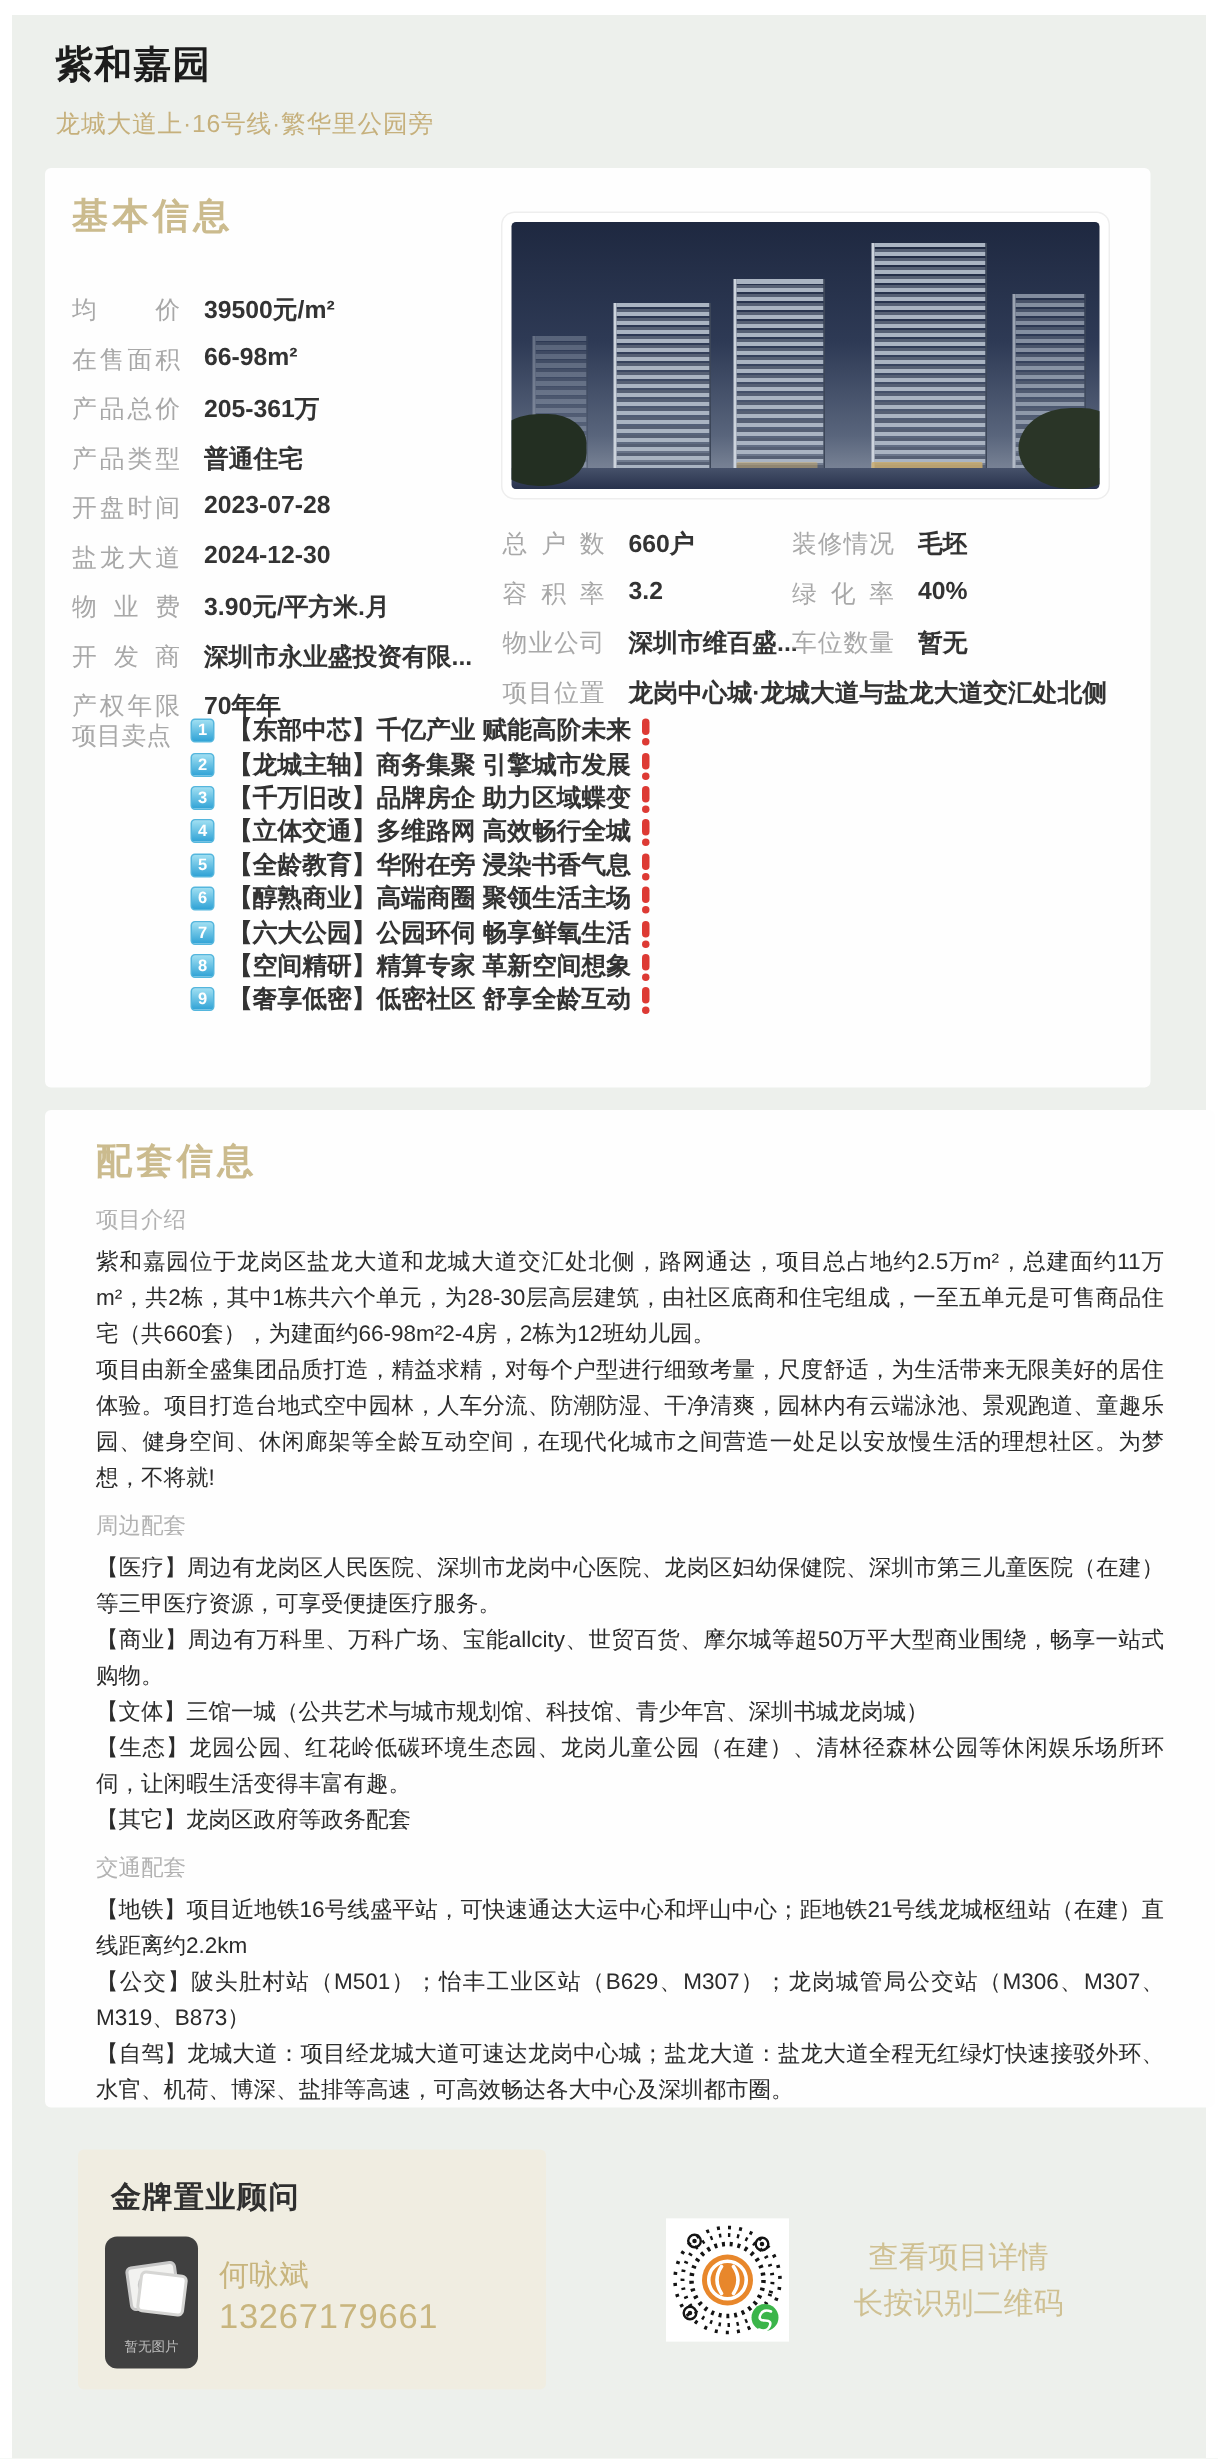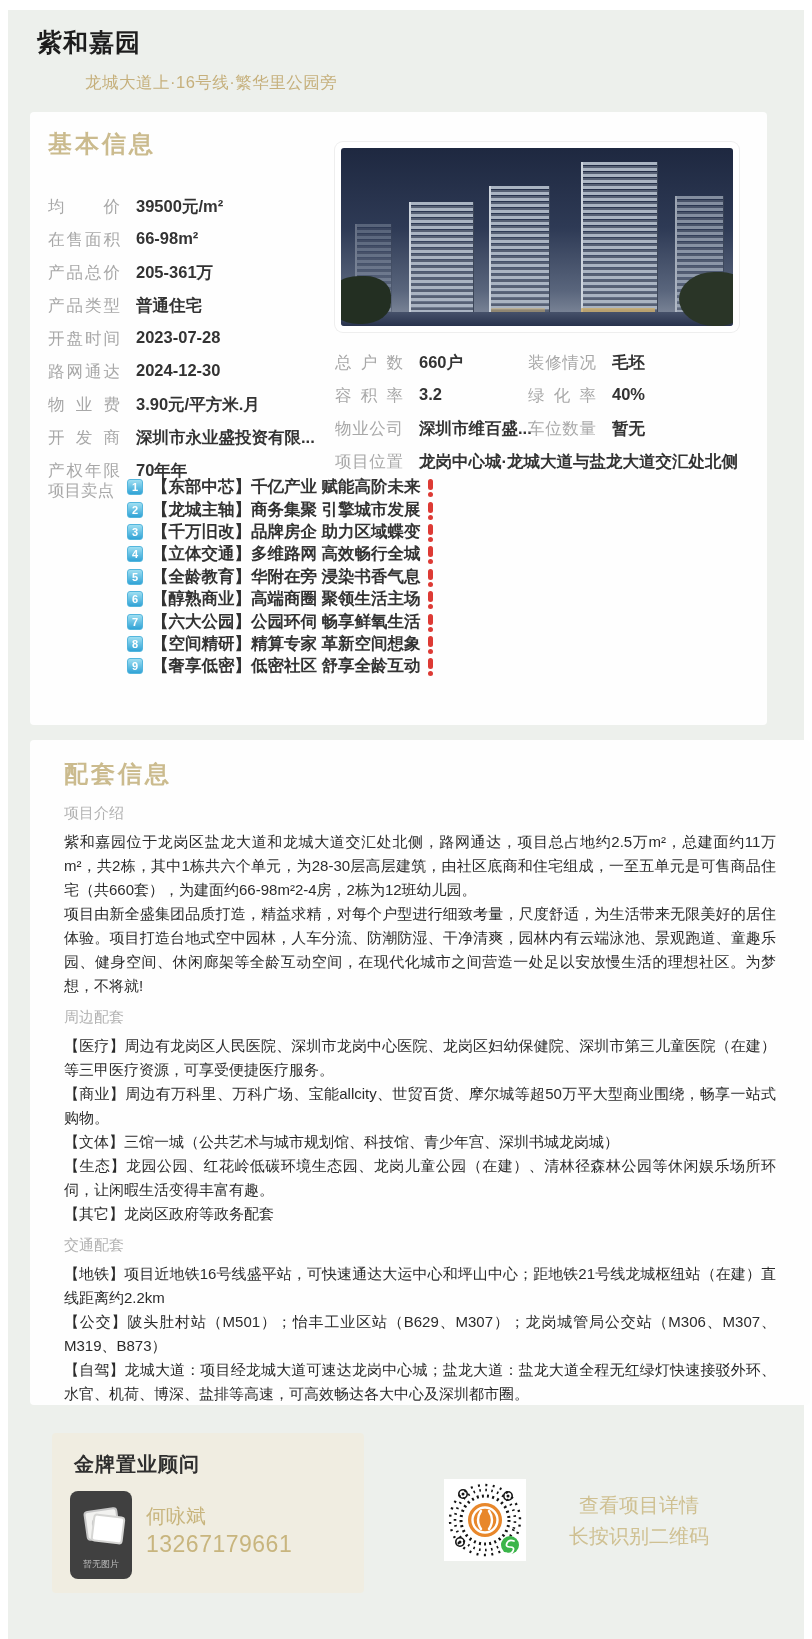--- a/index.html
+++ b/index.html
@@ -5,21 +5,21 @@
   html,body{margin:0;padding:0;}
   body{
     width:812px;height:1639px;position:relative;background:#ffffff;
     font-family:"Liberation Sans","DejaVu Sans",sans-serif;
     -webkit-font-smoothing:antialiased;overflow:hidden;
   }
   .panel{position:absolute;left:8px;top:10px;width:796px;height:1629px;background:#edf0ec;}
 
   
   .page-title{position:absolute;left:37px;top:26px;font-size:25px;font-weight:bold;color:#1d1d1d;letter-spacing:1px;}
-  .page-subtitle{position:absolute;left:37px;top:72px;font-size:16.5px;color:#c6b07c;letter-spacing:.5px;margin-left:48px;}
+  .page-subtitle{position:absolute;left:37px;top:72px;font-size:16.5px;color:#c6b07c;letter-spacing:.5px;}
 
   
   .card{position:absolute;background:#fefefe;border-radius:4px;}
   .card1{left:30px;top:112px;width:737px;height:613px;}
   .card2{left:30px;top:740px;width:780px;height:665px;padding:12px 34px;box-sizing:border-box;overflow:hidden;}
   .sec-heading{font-size:24px;font-weight:600;color:#cbbb8e;letter-spacing:3px;}
   .card1 .sec-heading{position:absolute;left:18px;top:16px;}
 
   
   .info-row{position:absolute;left:18px;height:22px;font-size:16.5px;white-space:nowrap;}
@@ -94,21 +94,21 @@
 <div class="page-subtitle">龙城大道上·16号线·繁华里公园旁</div>
 
 <div class="card card1">
   <div class="sec-heading">基本信息</div>
 
   <div class="info-row" style="top:84px"><span class="lab">均价</span><span class="val">39500元/m²</span></div>
   <div class="info-row" style="top:117px"><span class="lab">在售面积</span><span class="val">66-98m²</span></div>
   <div class="info-row" style="top:150px"><span class="lab">产品总价</span><span class="val">205-361万</span></div>
   <div class="info-row" style="top:183px"><span class="lab">产品类型</span><span class="val">普通住宅</span></div>
   <div class="info-row" style="top:216px"><span class="lab">开盘时间</span><span class="val">2023-07-28</span></div>
-  <div class="info-row" style="top:249px"><span class="lab">路网通达</span><span class="val">2024-12-30</span></div>
+  <div class="info-row" style="top:249px"><span class="lab">盐龙大道</span><span class="val">2024-12-30</span></div>
   <div class="info-row" style="top:282px"><span class="lab">物业费</span><span class="val">3.90元/平方米.月</span></div>
   <div class="info-row" style="top:315px"><span class="lab">开发商</span><span class="val">深圳市永业盛投资有限...</span></div>
   <div class="info-row" style="top:348px"><span class="lab">产权年限</span><span class="val">70年年</span></div>
 
   <div class="photo">
     <div class="scene">
       <div class="tower t0"></div>
       <div class="tower t1"></div>
       <div class="tower t2"></div>
       <div class="tower t3"></div>

